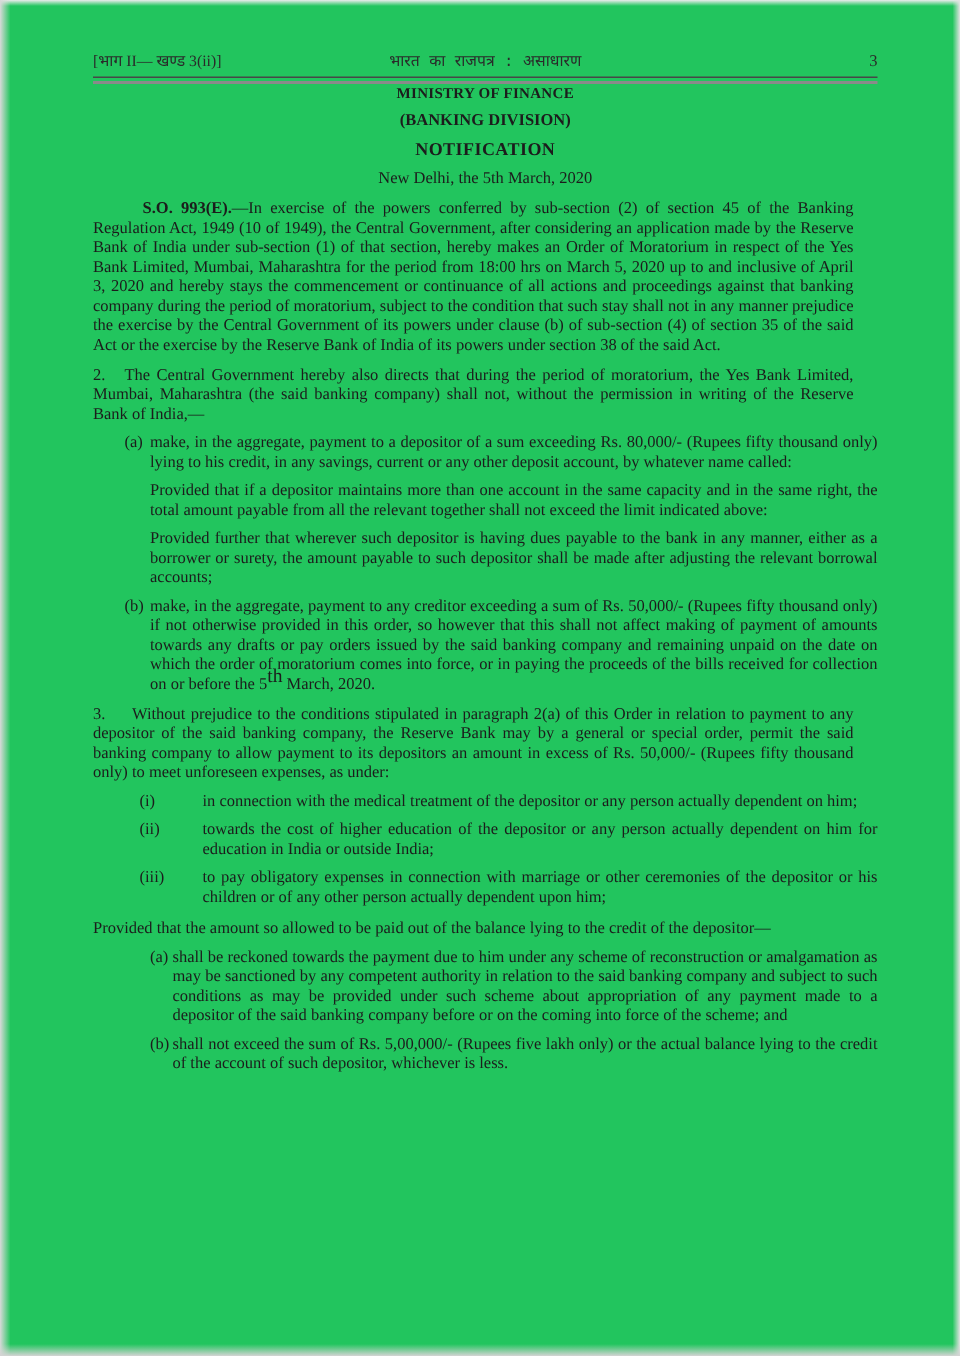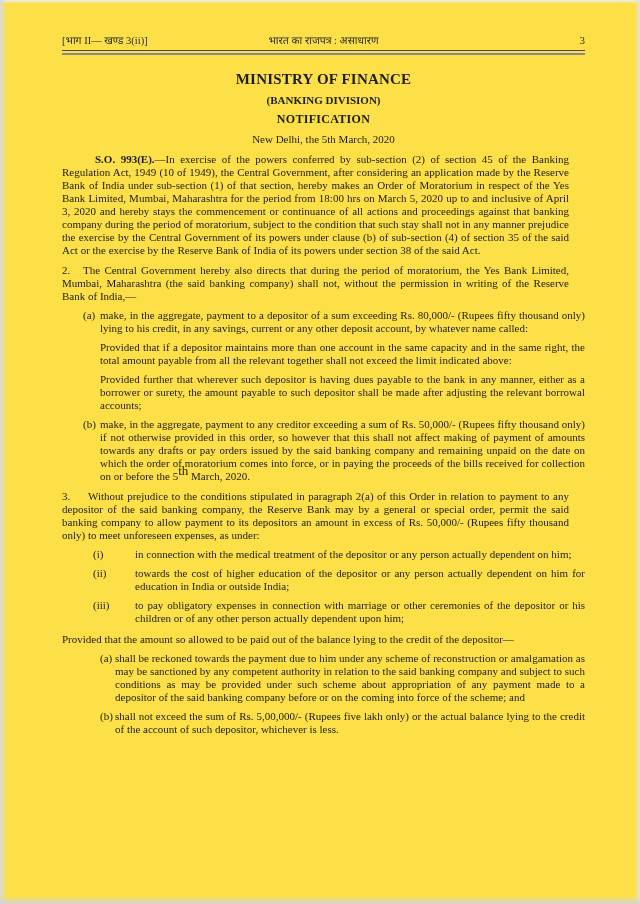--- a/index.html
+++ b/index.html
@@ -1,21 +1,21 @@
 <!DOCTYPE html>
 <html><head>
 <meta charset="utf-8">
 <style>
   html, body { margin: 0; padding: 0; background: #ffffff; }
   .page {
     position: relative;
     width: 640px;
     height: 904px;
     box-sizing: border-box;
-    background: #fde047;
+    background: #22c55e;
     padding: 33px 55px 0 62px;
     font-family: "Liberation Serif", "DejaVu Serif", serif;
     color: #1c1c1c;
     overflow: hidden;
   }
   
   .edge-left  { position:absolute; left:0; top:0; bottom:0; width:7px;
                 background: linear-gradient(to right, #d9d9d9, rgba(255,255,255,0)); }
   .edge-bottom{ position:absolute; left:0; right:0; bottom:0; height:8px;
                 background: linear-gradient(to top, #d4d4d4, rgba(255,255,255,0)); }
@@ -24,32 +24,32 @@
   .edge-top   { position:absolute; left:0; right:0; top:0; height:4px;
                 background: linear-gradient(to bottom, #ececec, rgba(255,255,255,0)); }
 
   .masthead {
     display: flex;
     align-items: baseline;
     font-size: 10.5px;
     color: #2a2a2a;
   }
   .mh-left   { flex: 1; text-align: left; }
-  .mh-center { flex: 1.4; text-align: center; }
+  .mh-center { flex: 1.4; text-align: center; font-family: Liberation Mono, monospace; }
   .mh-right  { flex: 1; text-align: right; font-size: 11px; }
 
   .double-rule {
     margin-top: 3px;
     height: 2px;
     border-top: 1px solid #474747;
     border-bottom: 2px solid #8a8a8a;
   }
 
   .headings { text-align: center; }
-  .h-ministry   { margin-top: 16px; font-size: 15px; font-weight: bold; letter-spacing: .2px; }
+  .h-ministry   { margin-top: 1px; font-size: 10px; font-weight: bold; letter-spacing: .2px; }
   .h-department { margin-top: 7px;  font-size: 11.5px; font-weight: bold; }
   .h-division   { margin-top: 6px;  font-size: 11px;   font-weight: bold; }
   .h-doctype    { margin-top: 6px;  font-size: 12px;   font-weight: bold; letter-spacing: .3px; }
   .h-dateline   { margin-top: 6px;  font-size: 11px; }
 
   .body-text { margin-top: 8px; font-size: 11px; line-height: 13px; }
   .para { margin: 7px 16px 0 0; text-align: justify; }
   .para1 { text-indent: 33px; }
   .lead-bold { font-weight: bold; }
   .para-num2 { display: inline-block; width: 21px; text-indent: 0; }

